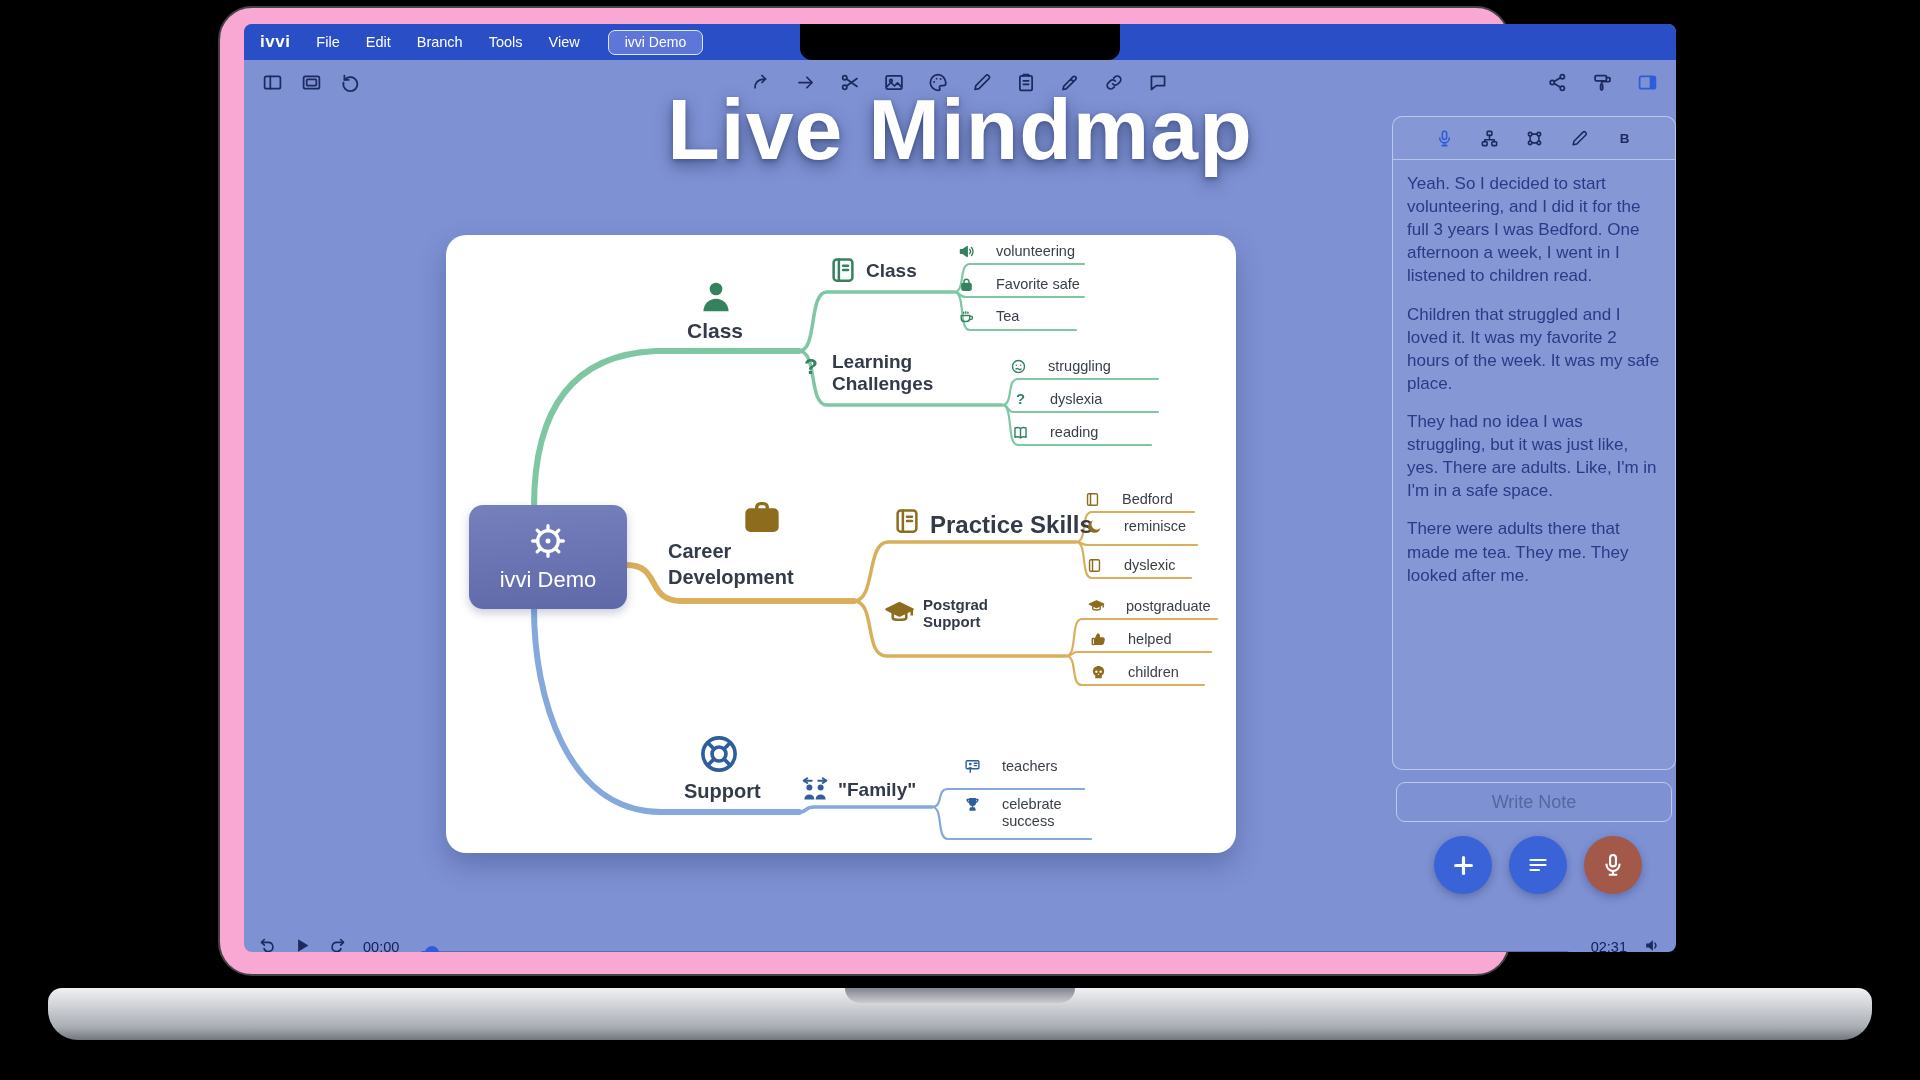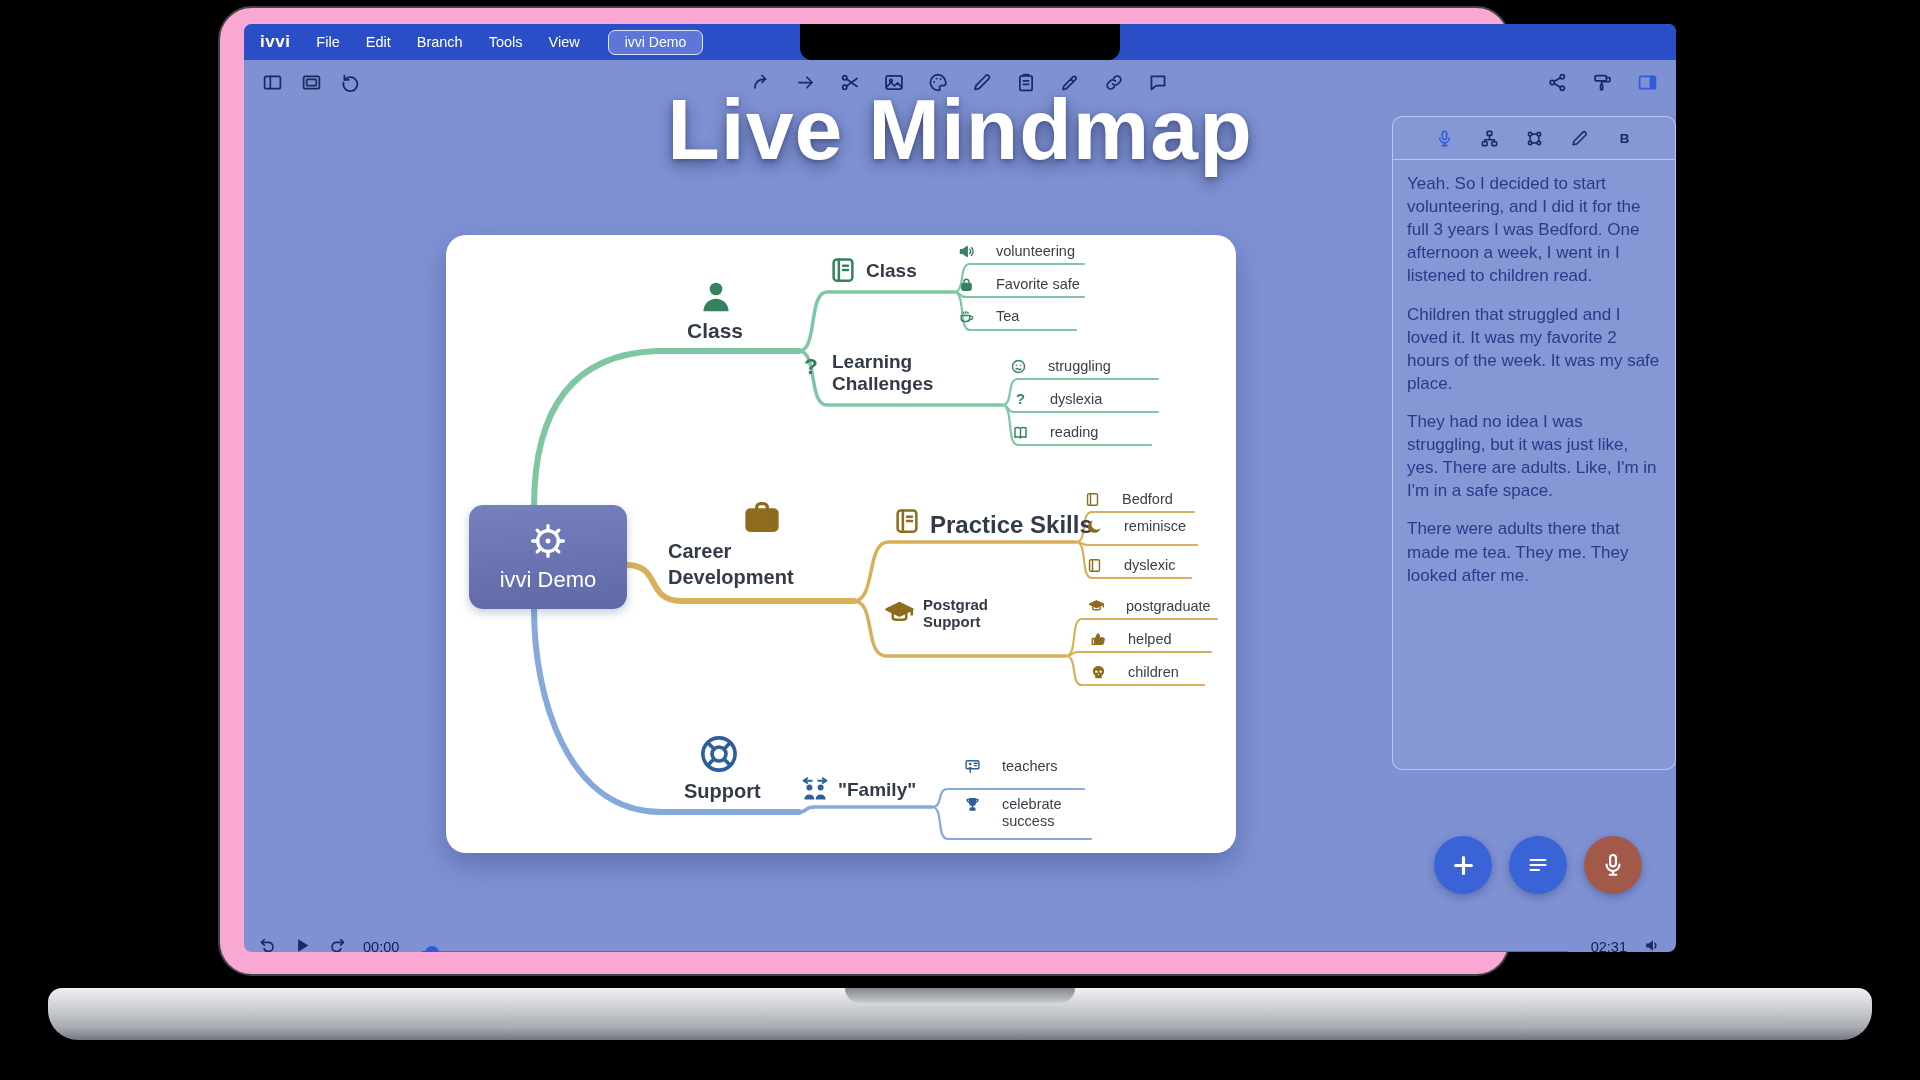--- a/index.html
+++ b/index.html
@@ -504,20 +504,23 @@
           </span>
       </div>
       <div class="panel-body">
         <p>Yeah. So I decided to start volunteering, and I did it for the full 3 years I was Bedford. One afternoon a week, I went in I listened to children read.</p>
         <p>Children that struggled and I loved it. It was my favorite 2 hours of the week. It was my safe place.</p>
         <p>They had no idea I was struggling, but it was just like, yes. There are adults. Like, I'm in I'm in a safe space.</p>
         <p>There were adults there that made me tea. They me. They looked after me.</p>
       </div>
     </div>
 
+    <div class="write-note">
+      <span>Write Note</span>
+    </div>
 
     <div class="fab" style="left: 1190px; background: rgb(58, 99, 216);">
       <span class="mi" style="font-size:27px">
           <svg viewBox="0 0 24 24" width="1em" height="1em" fill="none" stroke="currentColor" stroke-width="2.8" stroke-linecap="round" stroke-linejoin="round">
             <line x1="12" y1="5" x2="12" y2="19"></line>
             <line x1="5" y1="12" x2="19" y2="12"></line>
           </svg>
         </span>
     </div>
     <div class="fab" style="left: 1265px; background: rgb(58, 99, 216);">

